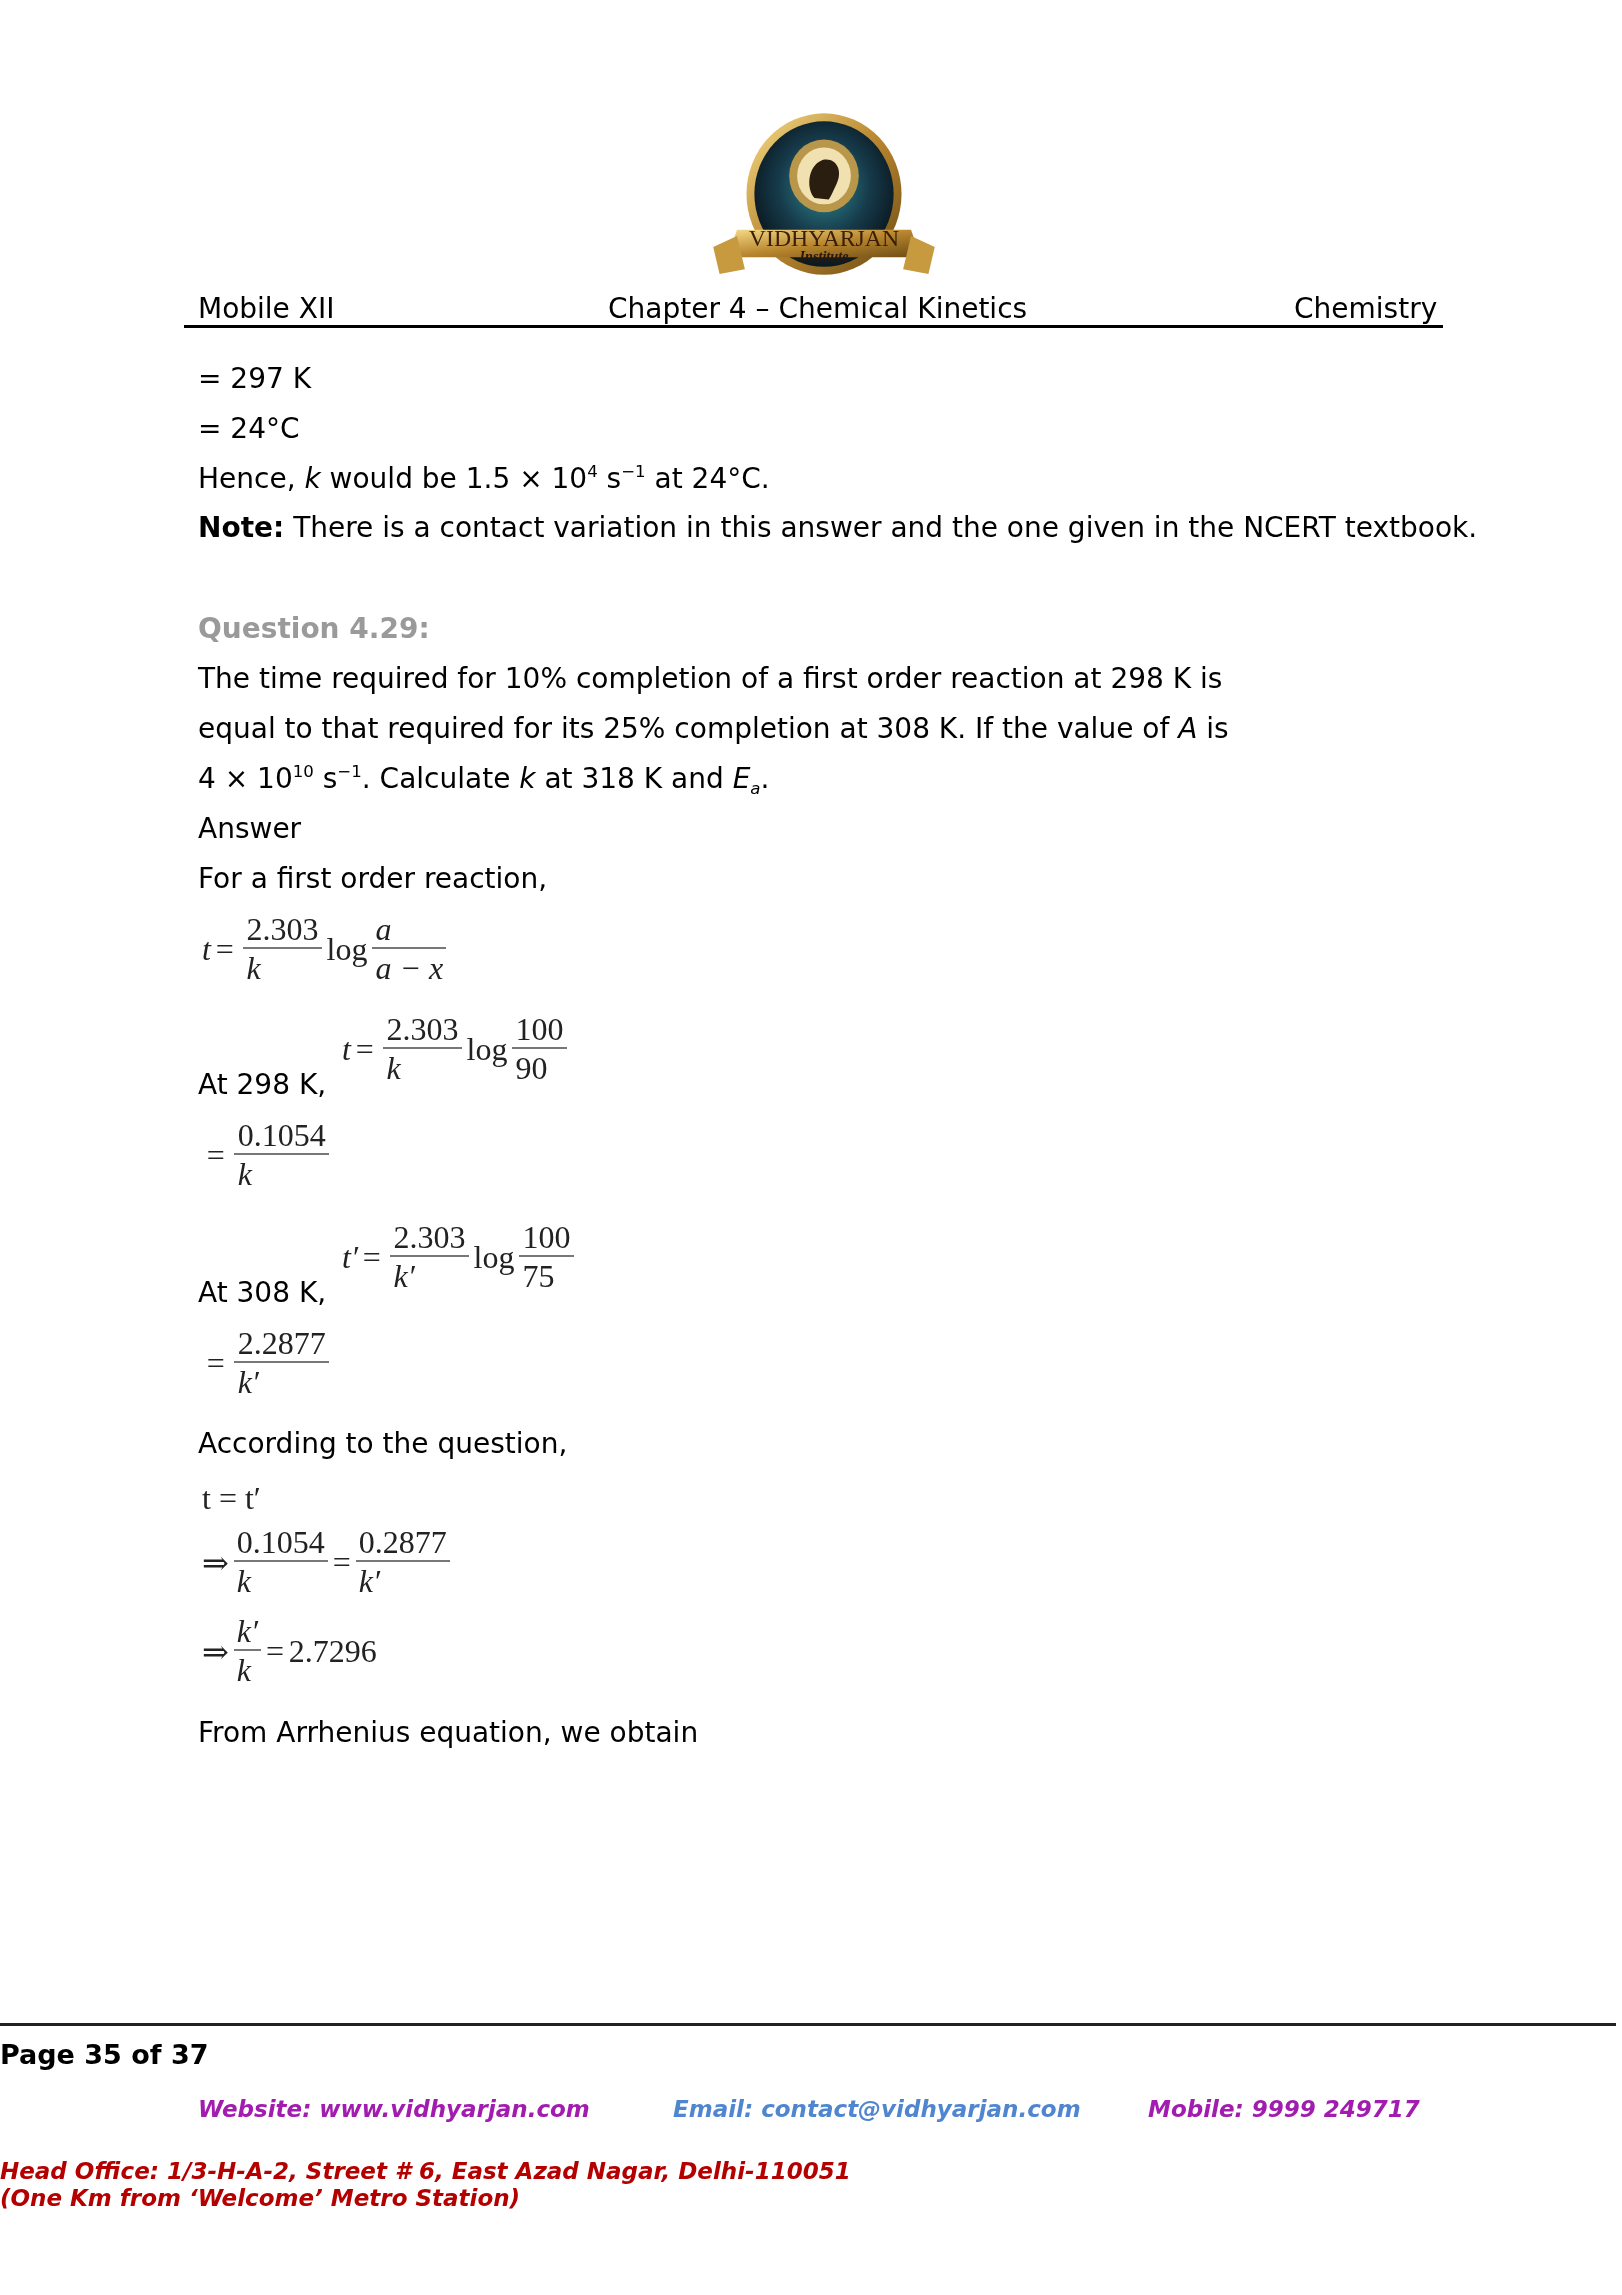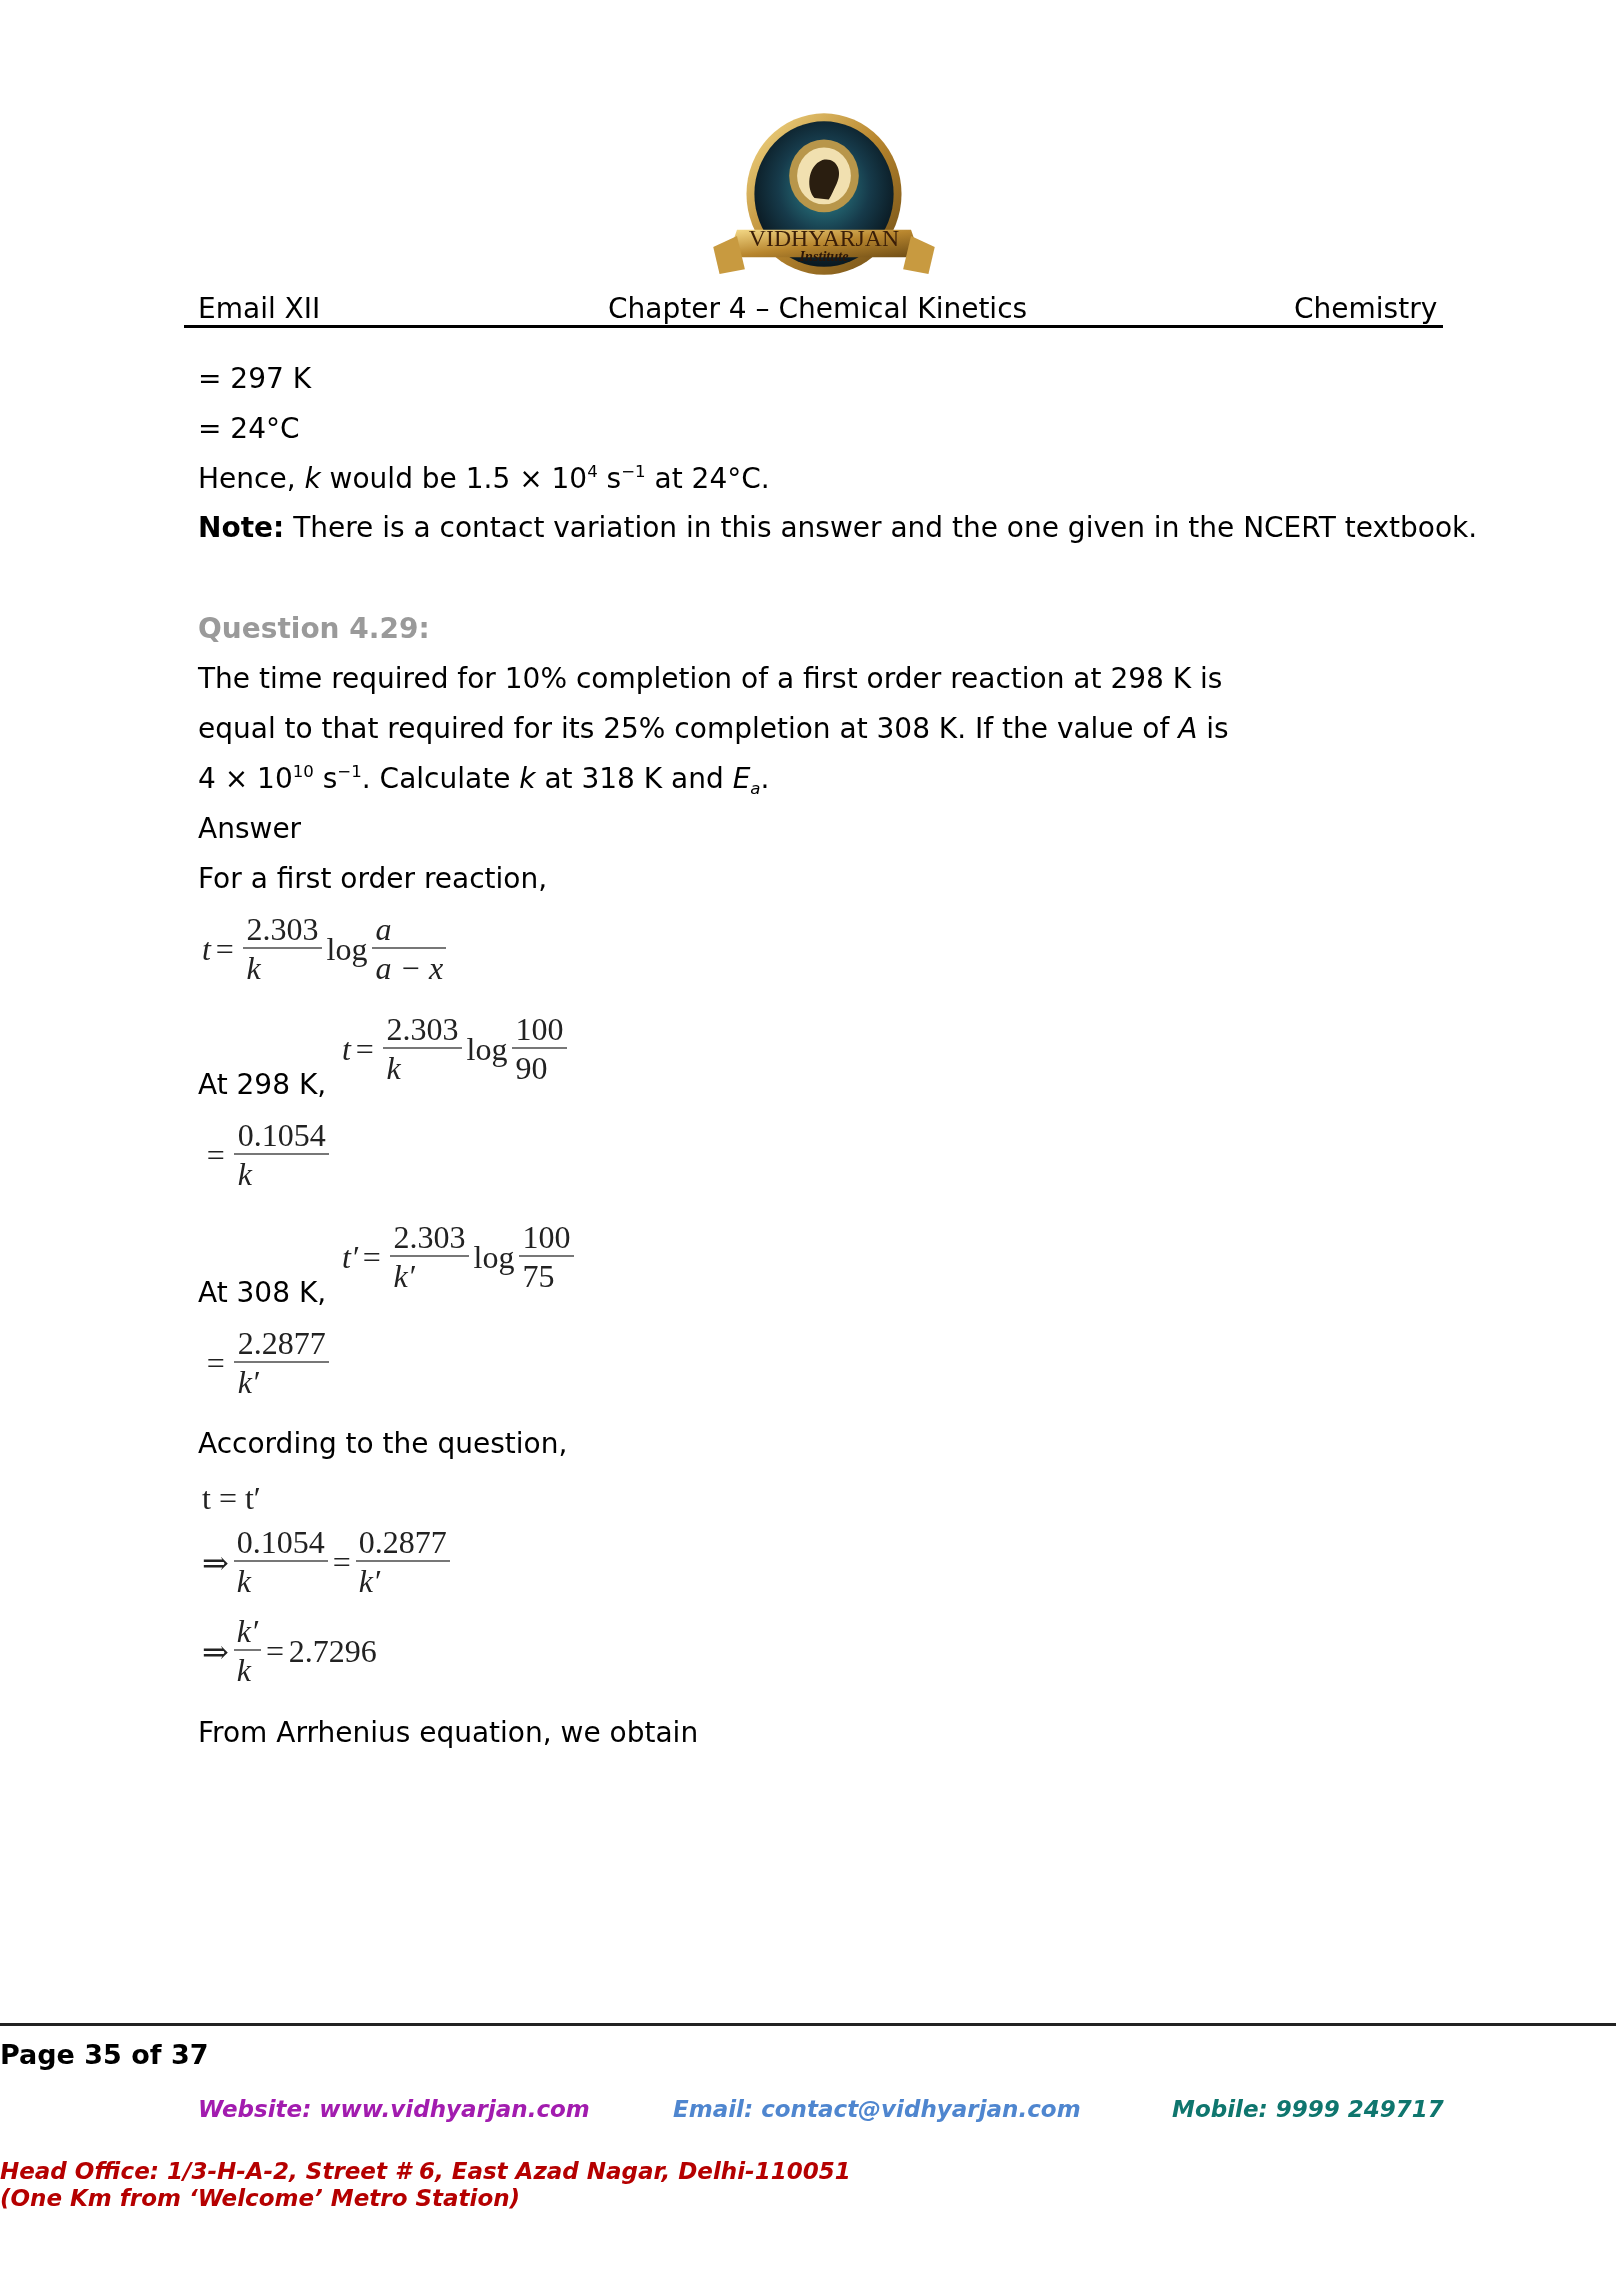--- a/index.html
+++ b/index.html
@@ -61,21 +61,21 @@
     <ellipse cx="140" cy="82" rx="34" ry="36" fill="#f1e0b0"></ellipse>
     <path d="M128 110 C118 100,118 70,138 62 C156 58,164 76,156 92 C152 100,150 106,146 112 Z" fill="#2a1e10"></path>
     <path d="M30 150 L250 150 L262 185 L18 185 Z" fill="url(#gold)"></path>
     <path d="M0 172 L30 158 L40 200 L8 206 Z" fill="#c89a40"></path>
     <path d="M280 172 L250 158 L240 200 L272 206 Z" fill="#c89a40"></path>
     <text x="140" y="171" text-anchor="middle" font-family="Liberation Serif, serif" font-size="30" fill="#3a1e08">VIDHYARJAN</text>
     <text x="140" y="190" text-anchor="middle" font-family="Liberation Serif, serif" font-style="italic" font-weight="bold" font-size="18" fill="#2a1508">Institute</text>
   </svg>
 </div>
 
-<div class="abs hdr-text" style="left:198px">Email XII</div>
+<div class="abs hdr-text" style="left:198px">Mobile XII</div>
 <div class="abs hdr-text" style="left:608px">Chapter 4 – Chemical Kinetics</div>
 <div class="abs hdr-text" style="left:1294px">Chemistry</div>
 <div class="abs hdr-rule"></div>
 
 <div class="abs line" style="top:363px">= 297 K</div>
 <div class="abs line" style="top:413px">= 24°C</div>
 <div class="abs line" style="top:463px">
   <span>Hence, </span><i>k</i><span> would be 1.5 × 10</span><sup>4</sup><span> s</span><sup>−1</sup><span> at 24°C.</span>
 </div>
 <div class="abs line" style="top:512px">
@@ -188,16 +188,16 @@
   <span>=</span>
     <span class="op">2.7296</span>
 </div>
 
 <div class="abs line" style="top:1717px">From Arrhenius equation, we obtain</div>
 
 <div class="abs ftr-rule"></div>
 <div class="abs page-no">Page 35 of 37</div>
 <div class="abs contact" style="left:198px; color:#a21caf">Website: www.vidhyarjan.com</div>
 <div class="abs contact" style="left:673px; color:#4f86cf">Email: contact@vidhyarjan.com</div>
-<div class="abs contact" style="left:1172px; color:#0f766e">Mobile: 9999 249717</div>
+<div class="abs contact" style="left:1148px; color:#a21caf">Mobile: 9999 249717</div>
 <div class="abs addr" style="top:2158px">Head Office: 1/3-H-A-2, Street # 6, East Azad Nagar, Delhi-110051</div>
 <div class="abs addr" style="top:2185px">(One Km from ‘Welcome’ Metro Station)</div>
 
 
 </body></html>

